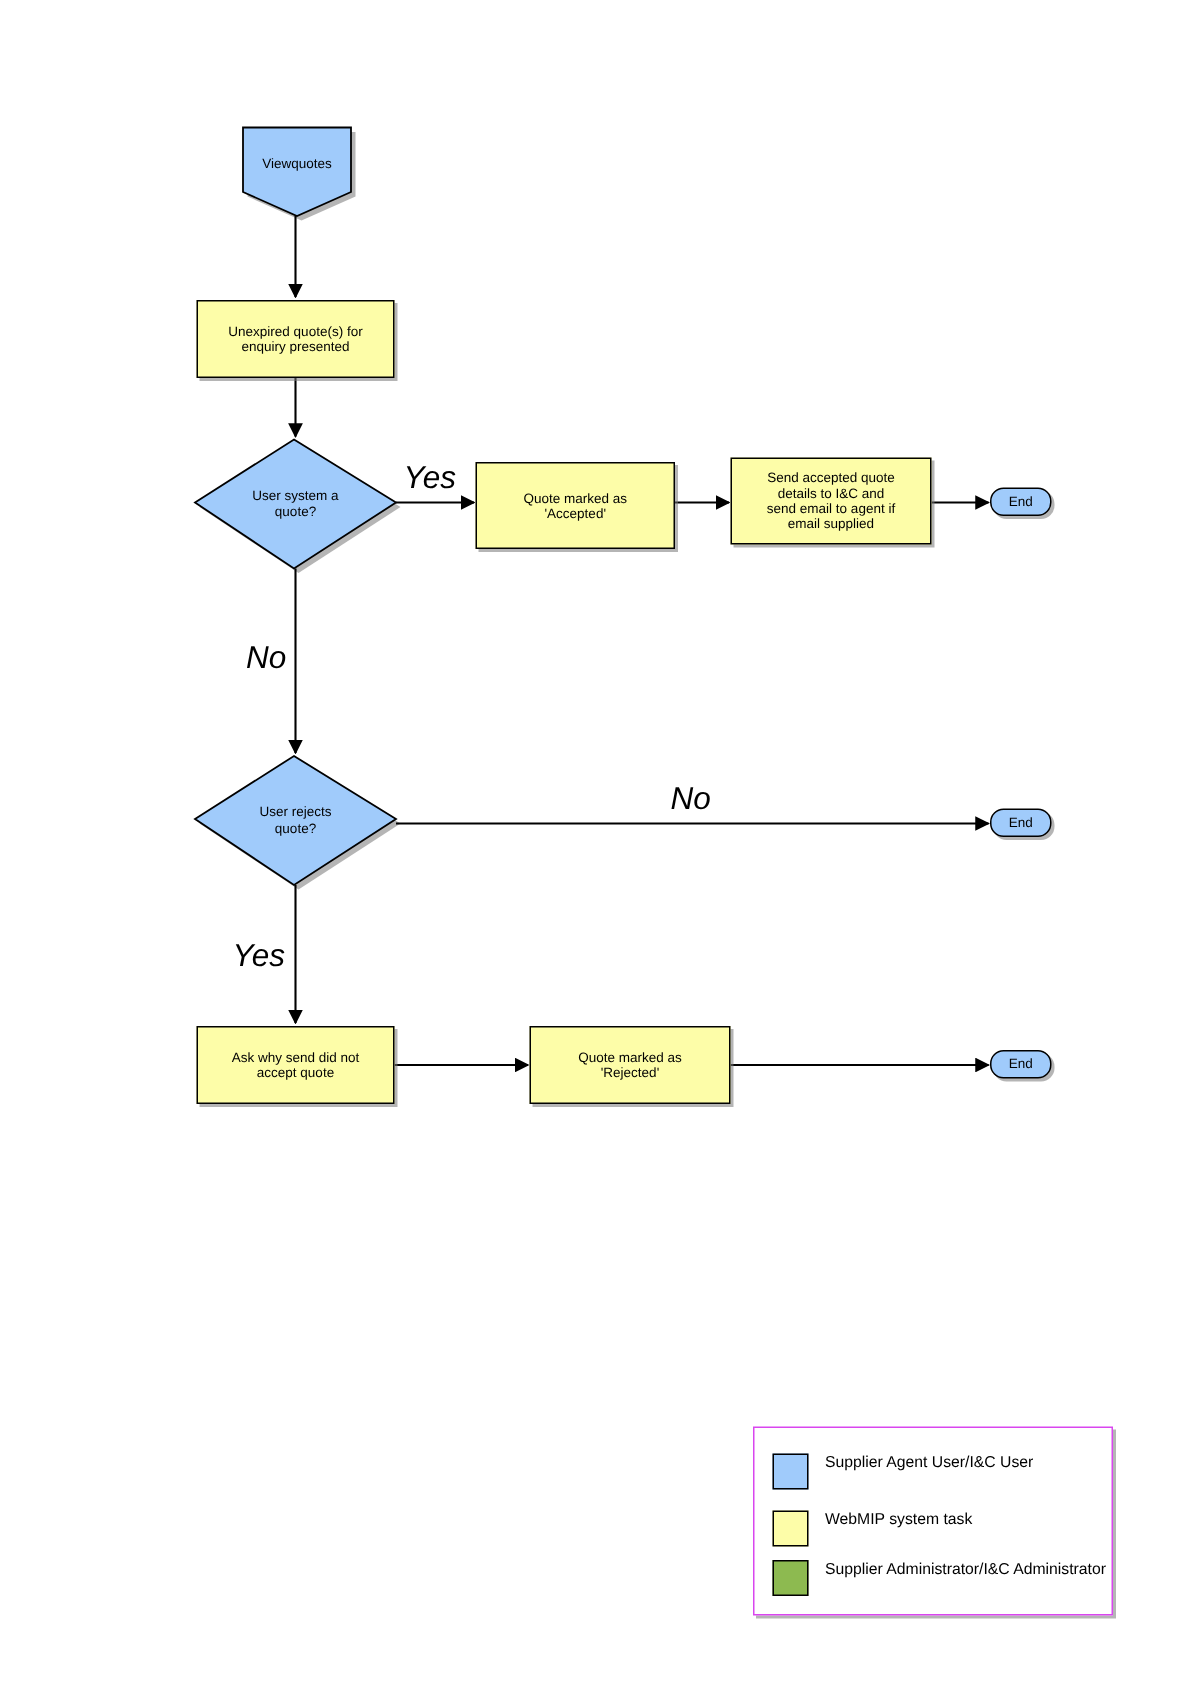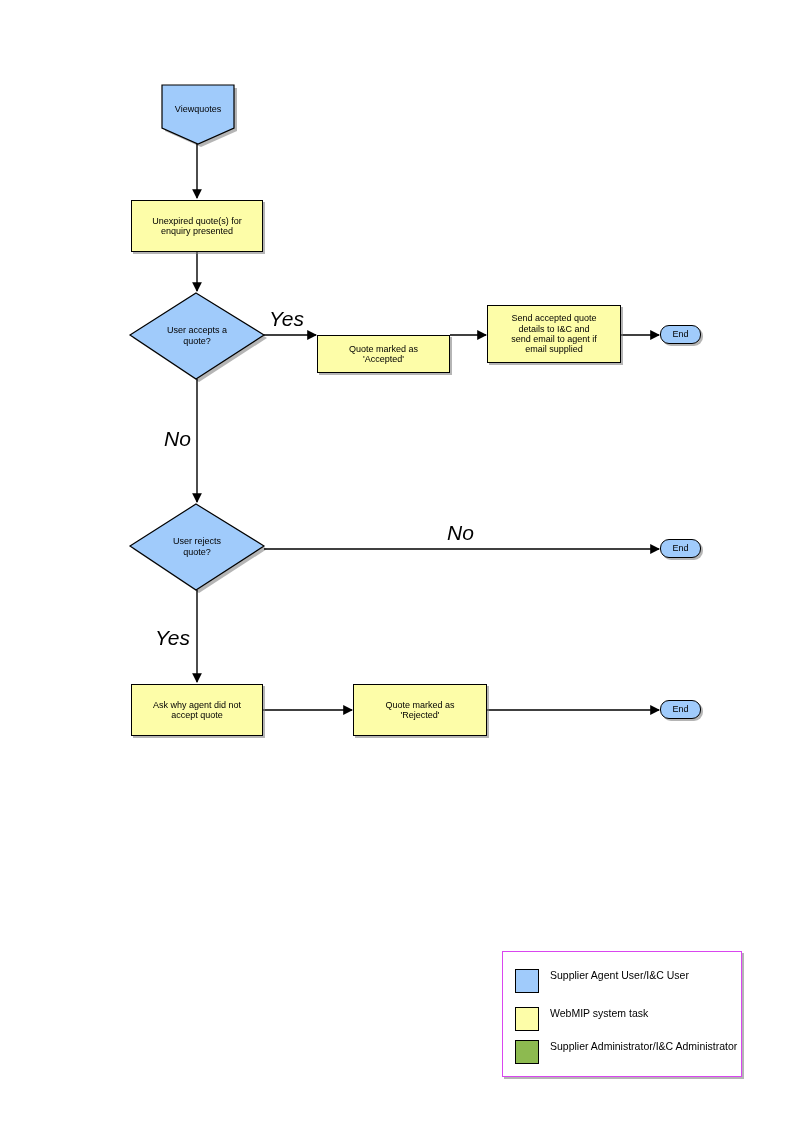--- a/index.html
+++ b/index.html
@@ -155,25 +155,25 @@
 <div class="node start" style="left:162px; top:85px; width:72px; height:59px; background:transparent;">
   <span style="margin-top:-11px;">Viewquotes</span>
 </div>
 
 <div class="node process" style="left:131px; top:200px; width:132px; height:52px;">
   <span>Unexpired quote(s) for enquiry presented</span>
 </div>
 
 <div class="decision-wrap" style="left:130px; top:293px; width:134px; height:86px;">
   <div class="decision-label">
-    <span style="max-width:78px;">User accepts a quote?</span>
-  </div>
-</div>
-
-<div class="node process" style="left:317px; top:308px; width:133px; height:38px;margin-top:27px;">
+    <span style="max-width:78px;">User system a quote?</span>
+  </div>
+</div>
+
+<div class="node process" style="left:317px; top:308px; width:133px; height:58px;">
   <span>Quote  marked as 'Accepted'</span>
 </div>
 
 <div class="node process" style="left:487px; top:305px; width:134px; height:58px;">
   <span>Send accepted quote details to I&amp;C and send email to agent if email supplied</span>
 </div>
 
 <div class="node endnode" style="left:660px; top:325px; width:41px; height:19px;">
   <span>End</span>
 </div>
@@ -182,21 +182,21 @@
   <div class="decision-label">
     <span style="max-width:72px;">User rejects quote?</span>
   </div>
 </div>
 
 <div class="node endnode" style="left:660px; top:539px; width:41px; height:19px;">
   <span>End</span>
 </div>
 
 <div class="node process" style="left:131px; top:684px; width:132px; height:52px;">
-  <span>Ask why agent did not accept quote</span>
+  <span>Ask why send did not accept quote</span>
 </div>
 
 <div class="node process" style="left:353px; top:684px; width:134px; height:52px;">
   <span>Quote  marked as 'Rejected'</span>
 </div>
 
 <div class="node endnode" style="left:660px; top:700px; width:41px; height:19px;">
   <span>End</span>
 </div>
 

